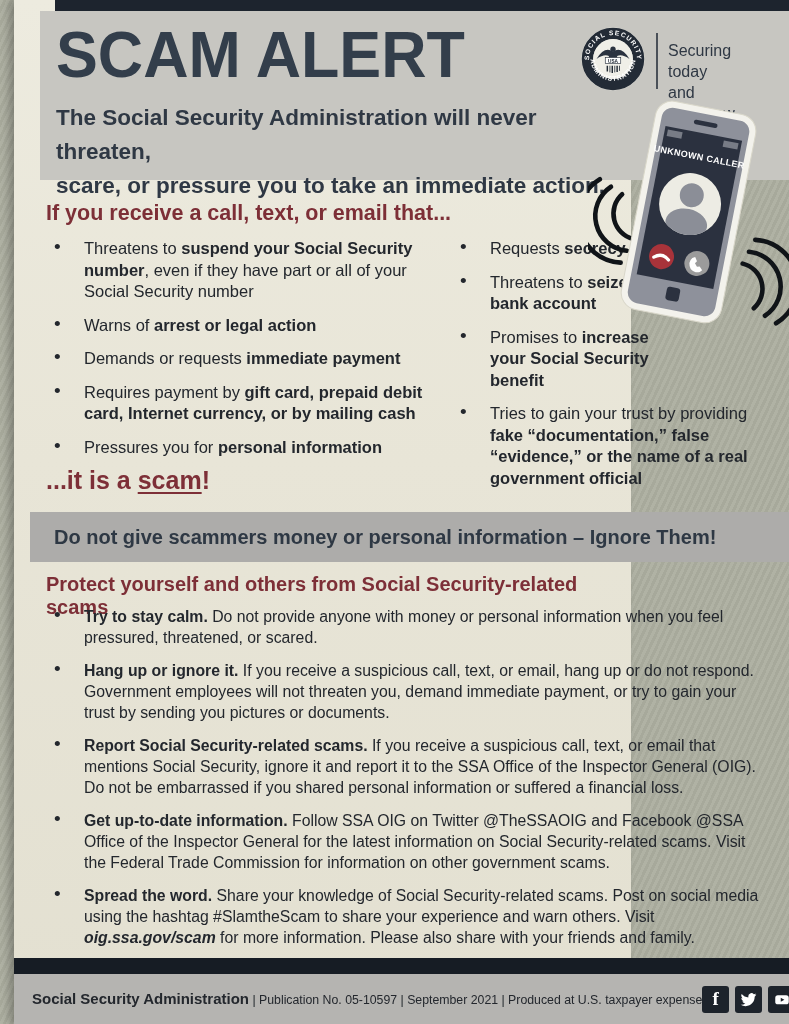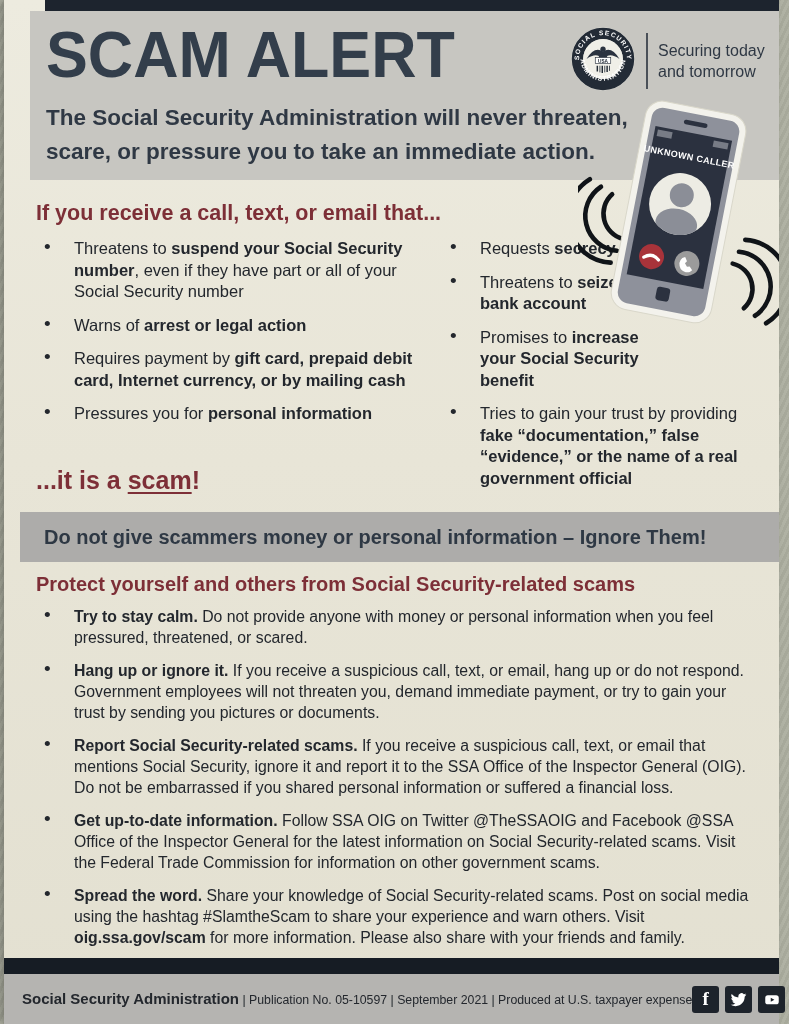--- a/index.html
+++ b/index.html
@@ -3,21 +3,21 @@
 <meta charset="utf-8">
 <style>
   * { margin:0; padding:0; box-sizing:border-box; }
   html,body { width:789px; height:1024px; }
   body {
     position:relative; overflow:hidden;
     font-family:"Liberation Sans", sans-serif;
     background:repeating-linear-gradient(115deg,#b0b2a4 0 3px,#a7a99b 3px 6px);
   }
   .flyer {
-    position:absolute; left:4px; top:0; width:775px; height:1024px;
+    position:absolute; left:14px; top:0; width:617px; height:1024px;
     background:linear-gradient(180deg,#edebdf 0%,#e8e5d7 45%,#e3e0d1 100%);
     box-shadow:-5px 0 8px rgba(0,0,0,.25);
   }
   .top-strip { position:absolute; left:55px; top:0; width:734px; height:11px; background:#1d242e; }
   .header-band { position:absolute; left:40px; top:11px; width:749px; height:169px; background:#c7c6c1; }
   .title {
     position:absolute; left:56px; top:18px;
     font-size:64px; font-weight:bold; color:#333e4b; letter-spacing:0px;
     transform:scaleX(.98); transform-origin:left top; white-space:nowrap;
   }
@@ -59,21 +59,21 @@
   .footer-line .b { font-size:15px; font-weight:bold; }
   .social-row { display:flex; gap:6px; align-items:center; }
   .social-icon {
     width:27px; height:27px; border-radius:3px; background:#1d232b;
     display:flex; align-items:center; justify-content:center;
     color:#fff; font-weight:bold;
   }
   .social-icon.fb { font-size:19px; font-family:"Liberation Serif", serif; }
 
   .b { font-weight:bold; }
-  .i { }
+  .i { font-style:italic; }
   .u { text-decoration:underline; }
 </style>
 </head>
 <body>
 
 <div class="flyer">
 
   <div class="header-band" style="position:absolute;left:26px;top:11px;"></div>
   <div class="top-strip" style="left:41px;"></div>
   <h1 class="title" style="left:42px;">SCAM ALERT</h1>
@@ -156,20 +156,21 @@
       <circle cx="117" cy="161" r="12.5" fill="#9b9b9b"></circle>
       <path d="M 112,167.5 Q 107.5,161.5 111.5,156.5 l 2.6,-1.6 2.6,4 -1.6,2.2 2.6,3 2.6,-0.8 3.2,3.4 -2,2.2 Q 116.5,171 112,167.5 Z" fill="#ffffff"></path>
       <rect x="92.5" y="189" width="13.5" height="13.5" rx="3" fill="#2b313f"></rect>
     </g>
   </svg>
 
   <h2 class="warn-heading" style="left:32px;">If you receive a call, text, or email that...</h2>
   <ul class="bullets left-bullets" style="left:32px;">
       <li><span>Threatens to </span><span class="b">suspend your Social Security number</span><span>, even if they have part or all of your Social Security number</span></li>
       <li><span>Warns of </span><span class="b">arrest or legal action</span></li>
+      <li><span>Demands or requests </span><span class="b">immediate payment</span></li>
       <li><span>Requires payment by </span><span class="b">gift card, prepaid debit card, Internet currency, or by mailing cash</span></li>
       <li><span>Pressures you for </span><span class="b">personal information</span></li>
     </ul>
   <ul class="bullets right-bullets" style="left:438px;">
       <li><span>Requests </span><span class="b">secrecy</span></li>
       <li><span>Threatens to </span><span class="b">seize your bank account</span></li>
       <li><span>Promises to </span><span class="b">increase your Social Security benefit</span></li>
       <li><span>Tries to gain your trust by providing </span><span class="b">fake “documentation,” false “evidence,” or the name of a real government official</span></li>
     </ul>
   <div class="conclusion" style="left:32px;text-align:right;"><span>...it is a </span><span class="u">scam</span><span>!</span></div>

